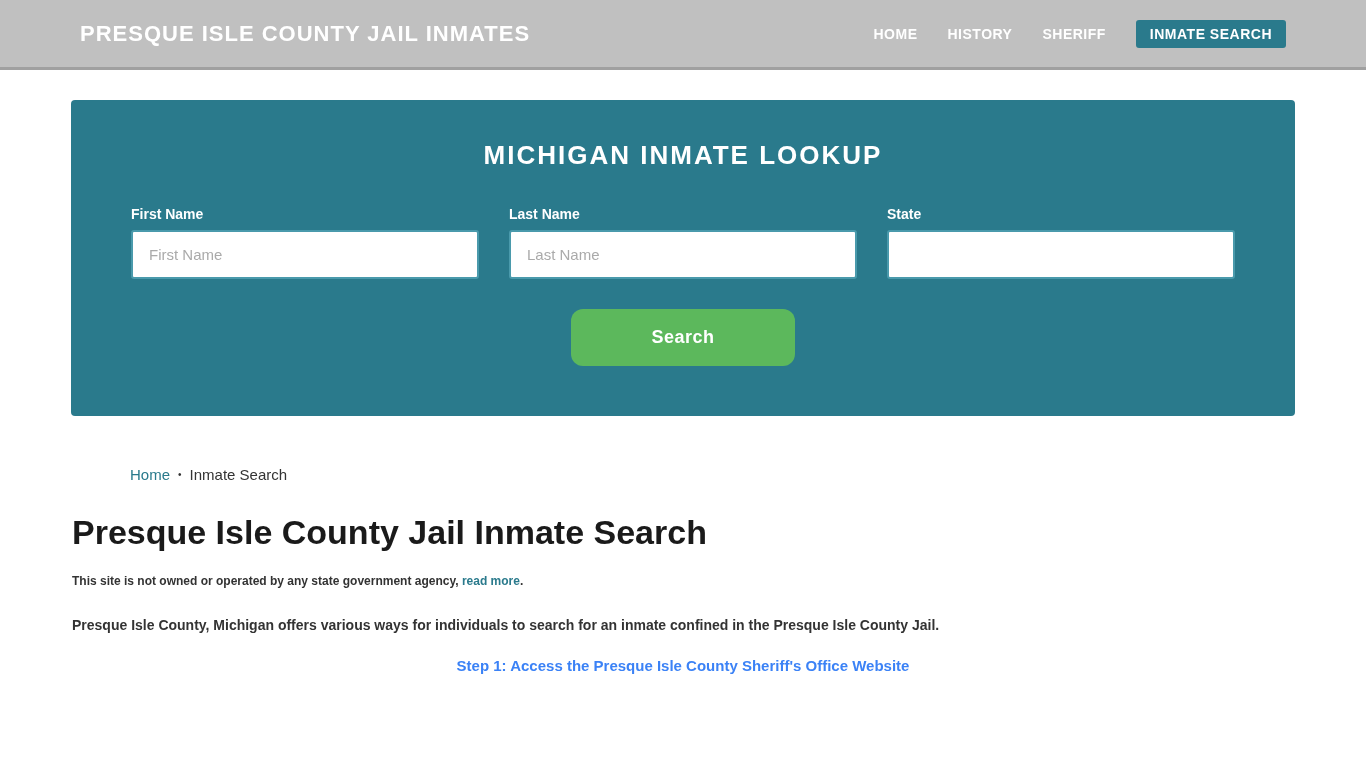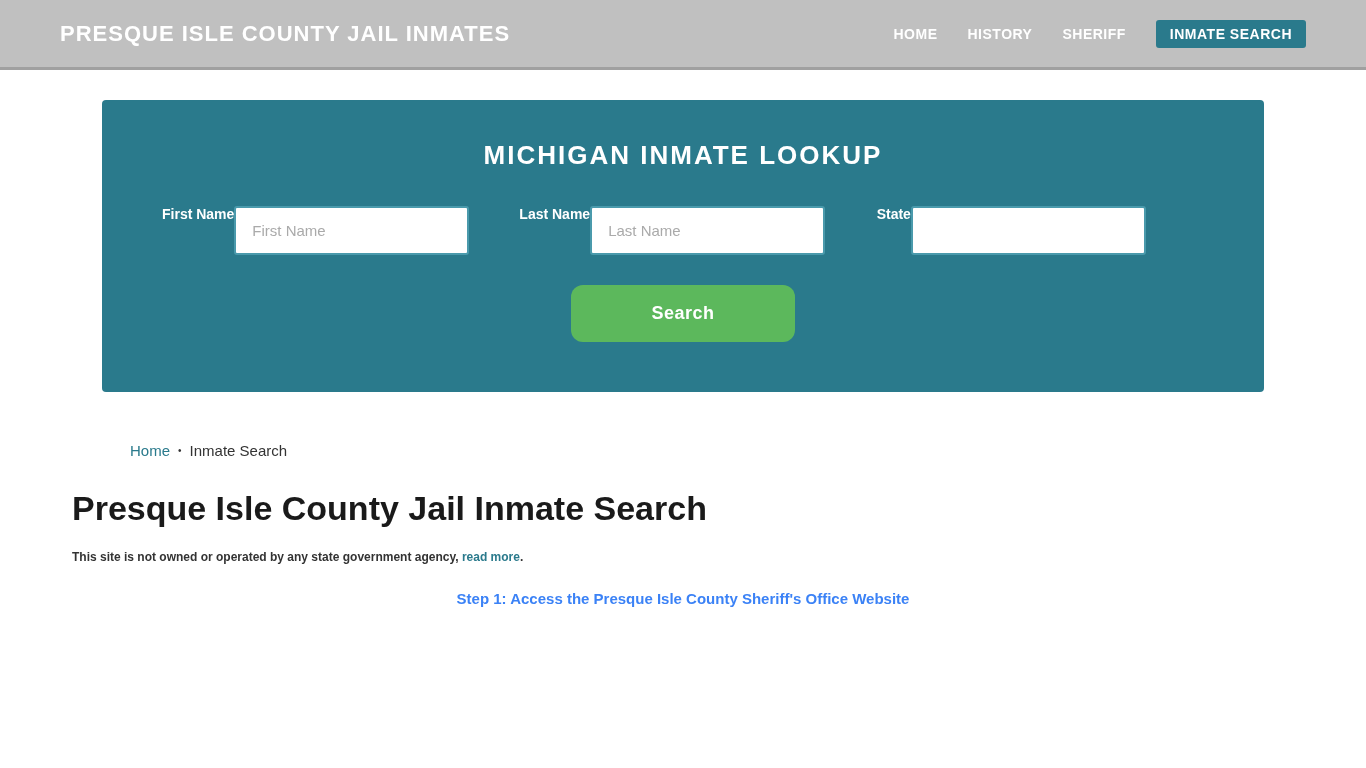--- a/index.html
+++ b/index.html
@@ -12,21 +12,21 @@
       font-family: Arial, sans-serif;
       background: #fff;
       color: #333;
       width: 1366px;
       min-height: 768px;
     }
 
     
     header {
       background: #c0c0c0;
-      padding: 0 60px;
+      padding: 0 80px;
       height: 70px;
       display: flex;
       align-items: center;
       justify-content: space-between;
       border-bottom: 3px solid #a0a0a0;
     }
 
     .site-title {
       font-size: 22px;
       font-weight: 900;
@@ -53,21 +53,21 @@
 
     .nav-link.active {
       background: #2a7a8c;
       padding: 6px 14px;
       border-radius: 3px;
     }
 
     
     .lookup-section {
       background: #2a7a8c;
-      margin: 30px 102px;
+      margin: 30px 71px;
       padding: 40px 60px 50px;
       border-radius: 4px;
     }
 
     .lookup-title {
       text-align: center;
       color: #fff;
       font-size: 26px;
       font-weight: 700;
       letter-spacing: 2px;
@@ -77,21 +77,21 @@
 
     .form-row {
       display: flex;
       gap: 30px;
       justify-content: space-between;
       margin-bottom: 30px;
     }
 
     .form-group {
       display: flex;
-      flex-direction: row;
+      flex-direction: column;
       flex: 1;
     }
 
     .form-label {
       color: #fff;
       font-size: 14px;
       font-weight: 600;
       margin-bottom: 8px;
     }
 
@@ -238,15 +238,16 @@
 </div>
 
 <main class="main-content">
   <h1 class="page-title">Presque Isle County Jail Inmate Search</h1>
 
   <p class="disclaimer">
     <span>This site is not owned or operated by any state government agency,</span>
     <a class="disclaimer-link">read more</a><span>.</span>
   </p>
 
+  <p class="description">Presque Isle County, Michigan offers various ways for individuals to search for an inmate confined in the Presque Isle County Jail.</p>
 
   <p class="step-title">Step 1: Access the Presque Isle County Sheriff's Office Website</p>
 </main>
 
 </body></html>

